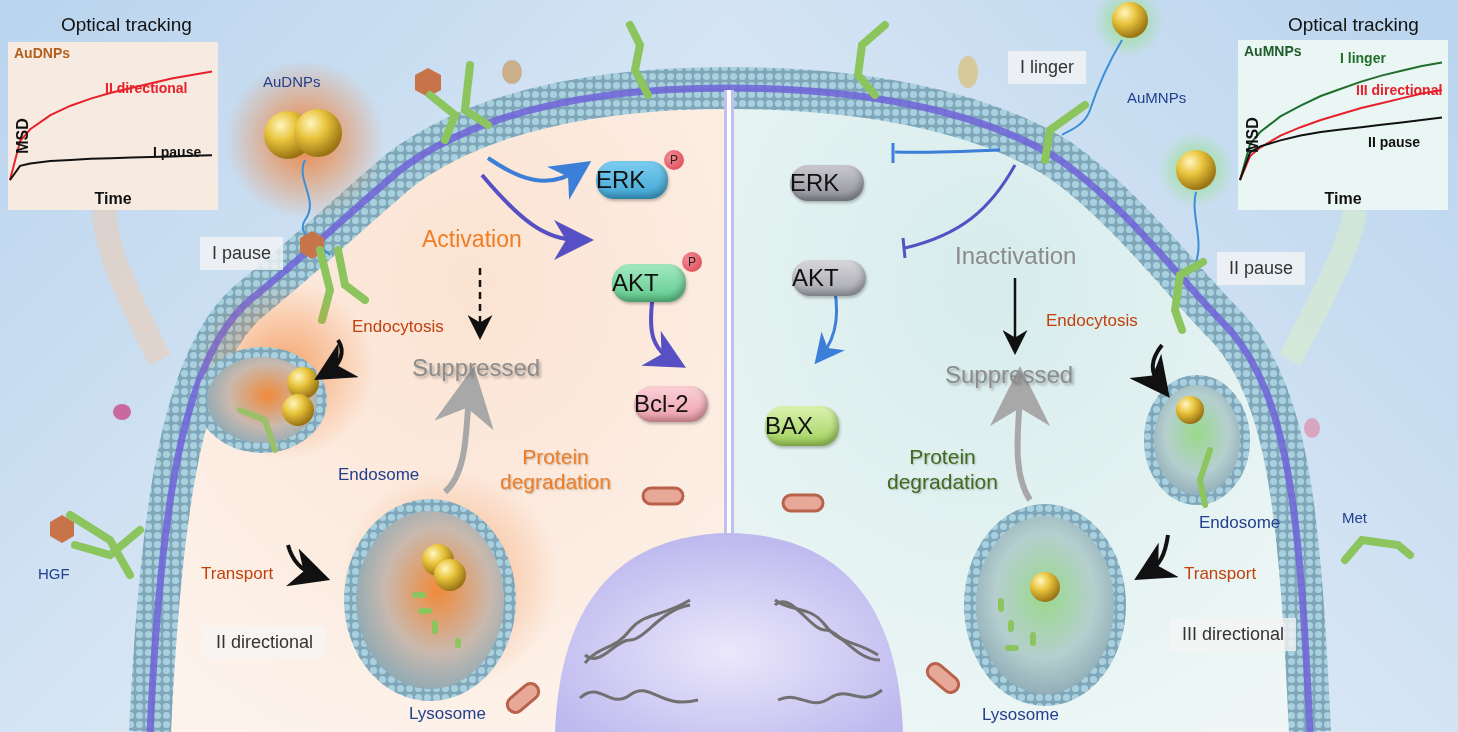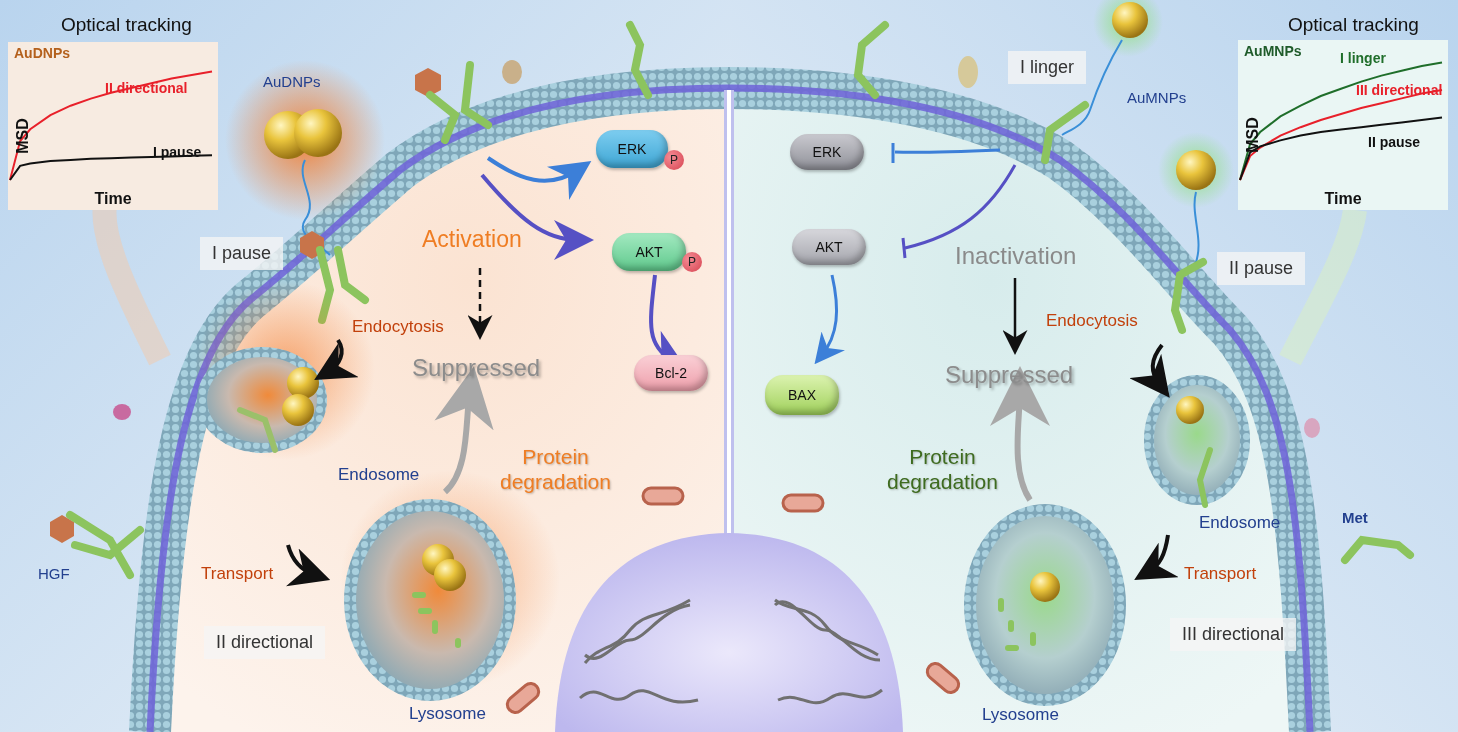--- a/index.html
+++ b/index.html
@@ -9,21 +9,21 @@
   .lbl { position: absolute; white-space: nowrap; font-family: "Liberation Sans", sans-serif; line-height: 1; }
   .t-black { color: #c2410c; font-size: 17px; }
   .t-navy { color: #23408f; font-size: 17px; margin-left: 16px; }
   .t-navy-sm { color: #23408f; font-size: 15px; }
   .t-orange-big { color: #ef7d23; font-size: 23px; }
   .t-gray-big { color: #8a8a8a; font-size: 24px; }
   .t-green { color: #3e6b1f; font-size: 21px; text-align: center; line-height: 1.18; text-shadow: 1px 1px 2px rgba(0,0,0,0.25); }
   .t-orange-2 { color: #ef7d23; font-size: 21px; text-align: center; line-height: 1.18; text-shadow: 1px 1px 2px rgba(0,0,0,0.25); }
   .suppressed { color: #8c8c8c; font-size: 24px; font-weight: normal; text-shadow: 2px 2px 3px rgba(0,0,0,0.3); }
   .tagbox { position: absolute; background: rgba(245,245,245,0.78); color: #333; font-size: 18px; padding: 6px 12px; }
-  .pill { position: absolute; border-radius: 18px; font-size: 14px; color: #111; display: flex; align-items: center; justify-content: center; box-shadow: inset -3px -4px 6px rgba(0,0,0,0.25), 1px 2px 3px rgba(0,0,0,0.25); }
+  .pill { position: absolute; border-radius: 18px; font-size: 24px; color: #111; display: flex; align-items: center; box-shadow: inset -3px -4px 6px rgba(0,0,0,0.25), 1px 2px 3px rgba(0,0,0,0.25); margin-top: 31px; }
   .phos { position: absolute; width: 20px; height: 20px; border-radius: 50%; background: radial-gradient(circle at 35% 35%, #f58c95, #d6424f); color: #222; font-size: 12px; display: flex; align-items: center; justify-content: center; }
   .ot-title { position: absolute; font-size: 19px; color: #111; margin-left: 20px; }
   .plot { position: absolute; }
 </style>
 </head>
 <body>
 
 <div id="stage">
   <svg class="bg" width="1458" height="732" viewBox="0 0 1458 732">
     <defs>
@@ -250,21 +250,21 @@
   <div class="phos" style="left:682px; top:252px;">P</div>
   <div class="pill" style="left:634px; top:355px; width:74px; height:36px; background:linear-gradient(#fad0d6,#ee9fab);">
       <span>Bcl-2</span>
     </div>
 
   <div class="tagbox" style="left:1008px; top:51px;">I linger</div>
   <div class="lbl t-navy-sm" style="left:1127px; top:90px;">AuMNPs</div>
   <div class="tagbox" style="left:1217px; top:252px;">II pause</div>
   <div class="lbl t-black" style="left:1046px; top:312px;">Endocytosis</div>
   <div class="lbl t-navy" style="left:1183px; top:514px;">Endosome</div>
-  <div class="lbl t-navy-sm" style="left:1342px; top:510px;font-weight:bold;">Met</div>
+  <div class="lbl t-navy-sm" style="left:1342px; top:510px;">Met</div>
   <div class="lbl t-black" style="left:1184px; top:565px;">Transport</div>
   <div class="tagbox" style="left:1170px; top:618px;">III directional</div>
   <div class="lbl t-navy" style="left:966px; top:706px;">Lysosome</div>
   <div class="lbl t-gray-big" style="left:955px; top:244px;">Inactivation</div>
   <div class="lbl suppressed" style="left:945px; top:363px;">Suppressed</div>
   <div class="lbl t-green" style="left:887px; top:445px;">
     <div>Protein</div>
     <div>degradation</div>
   </div>
 

